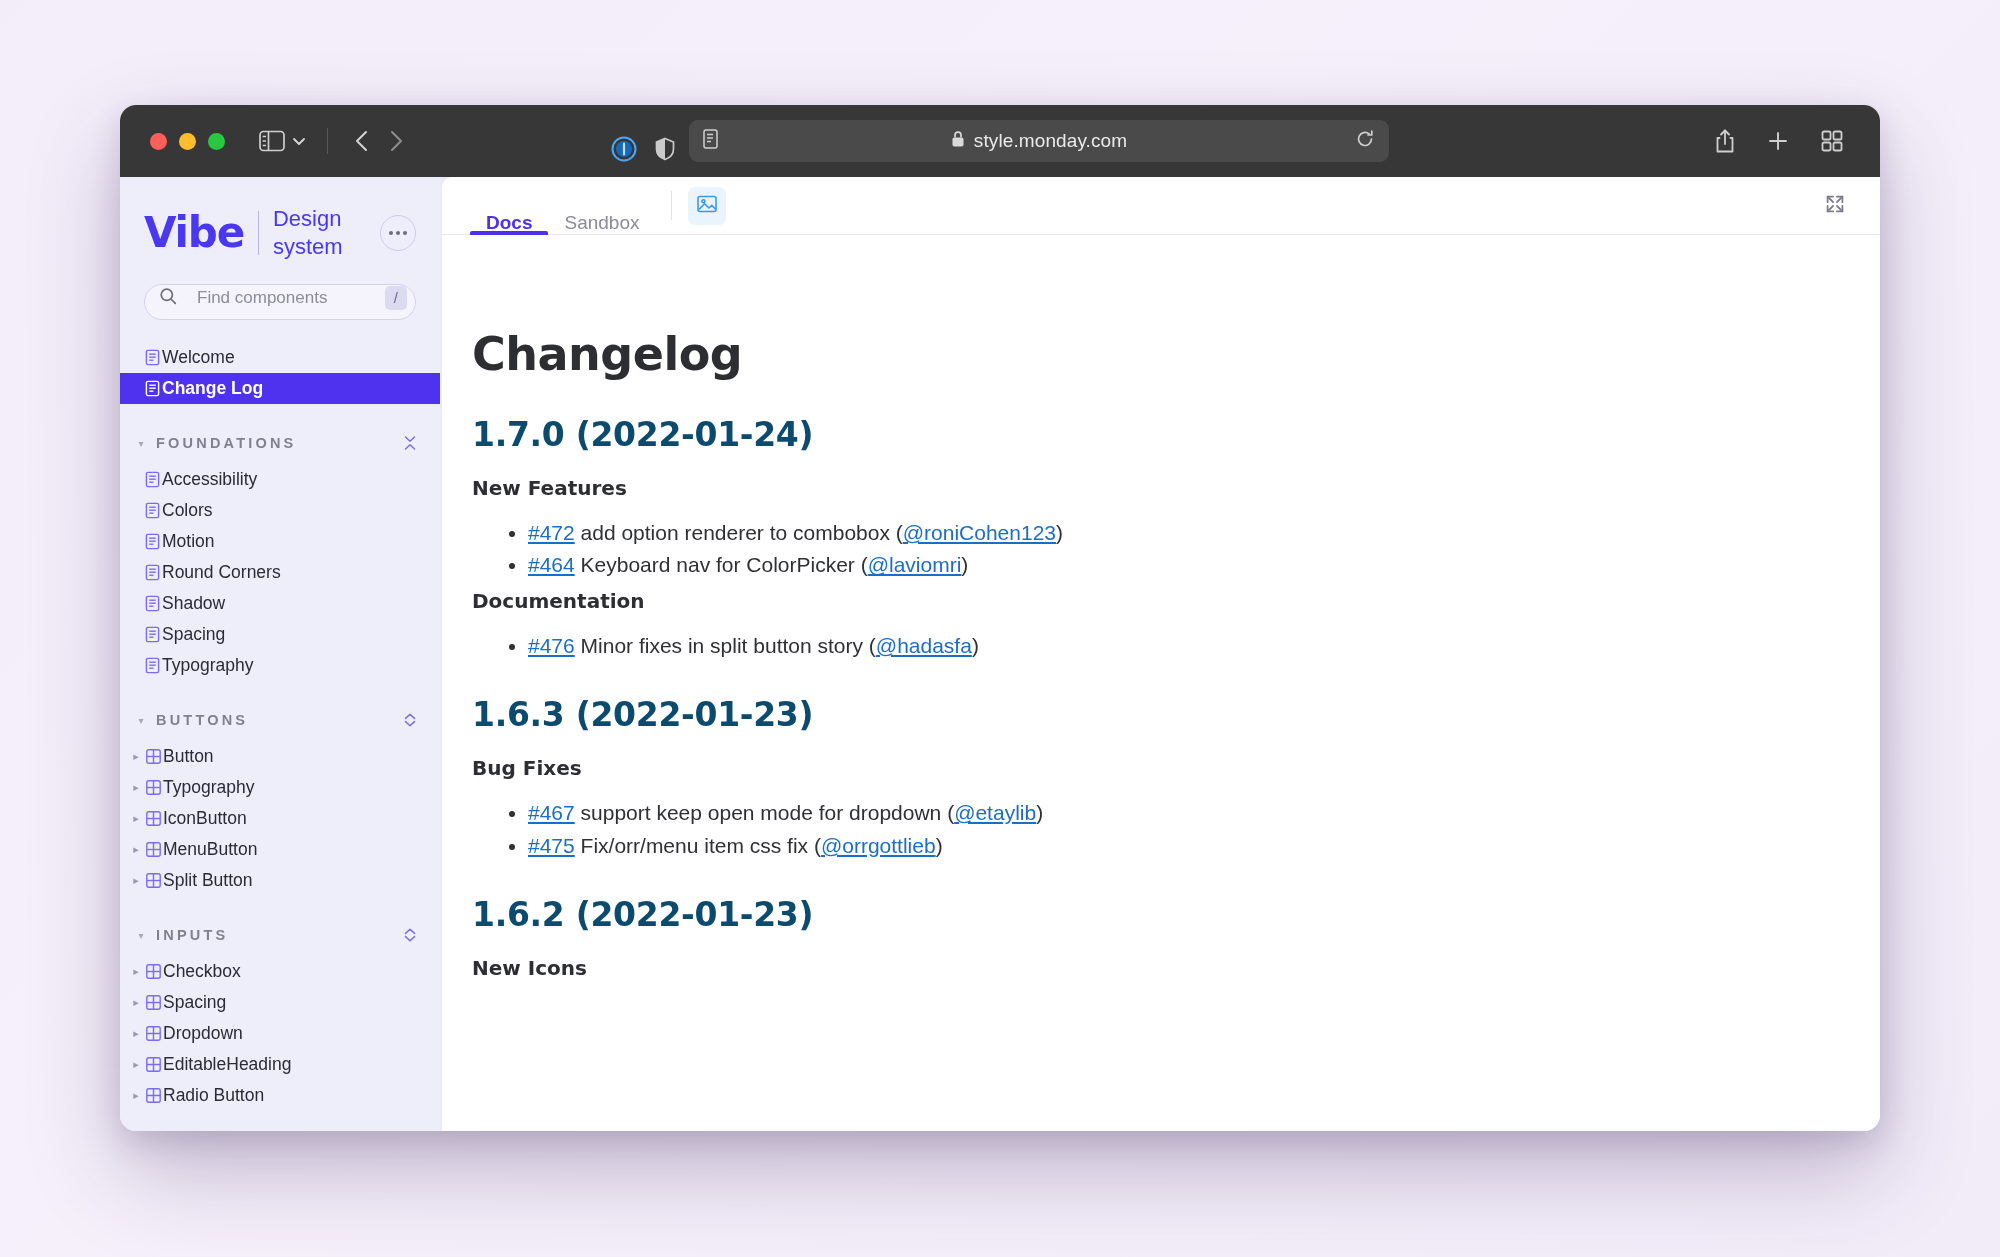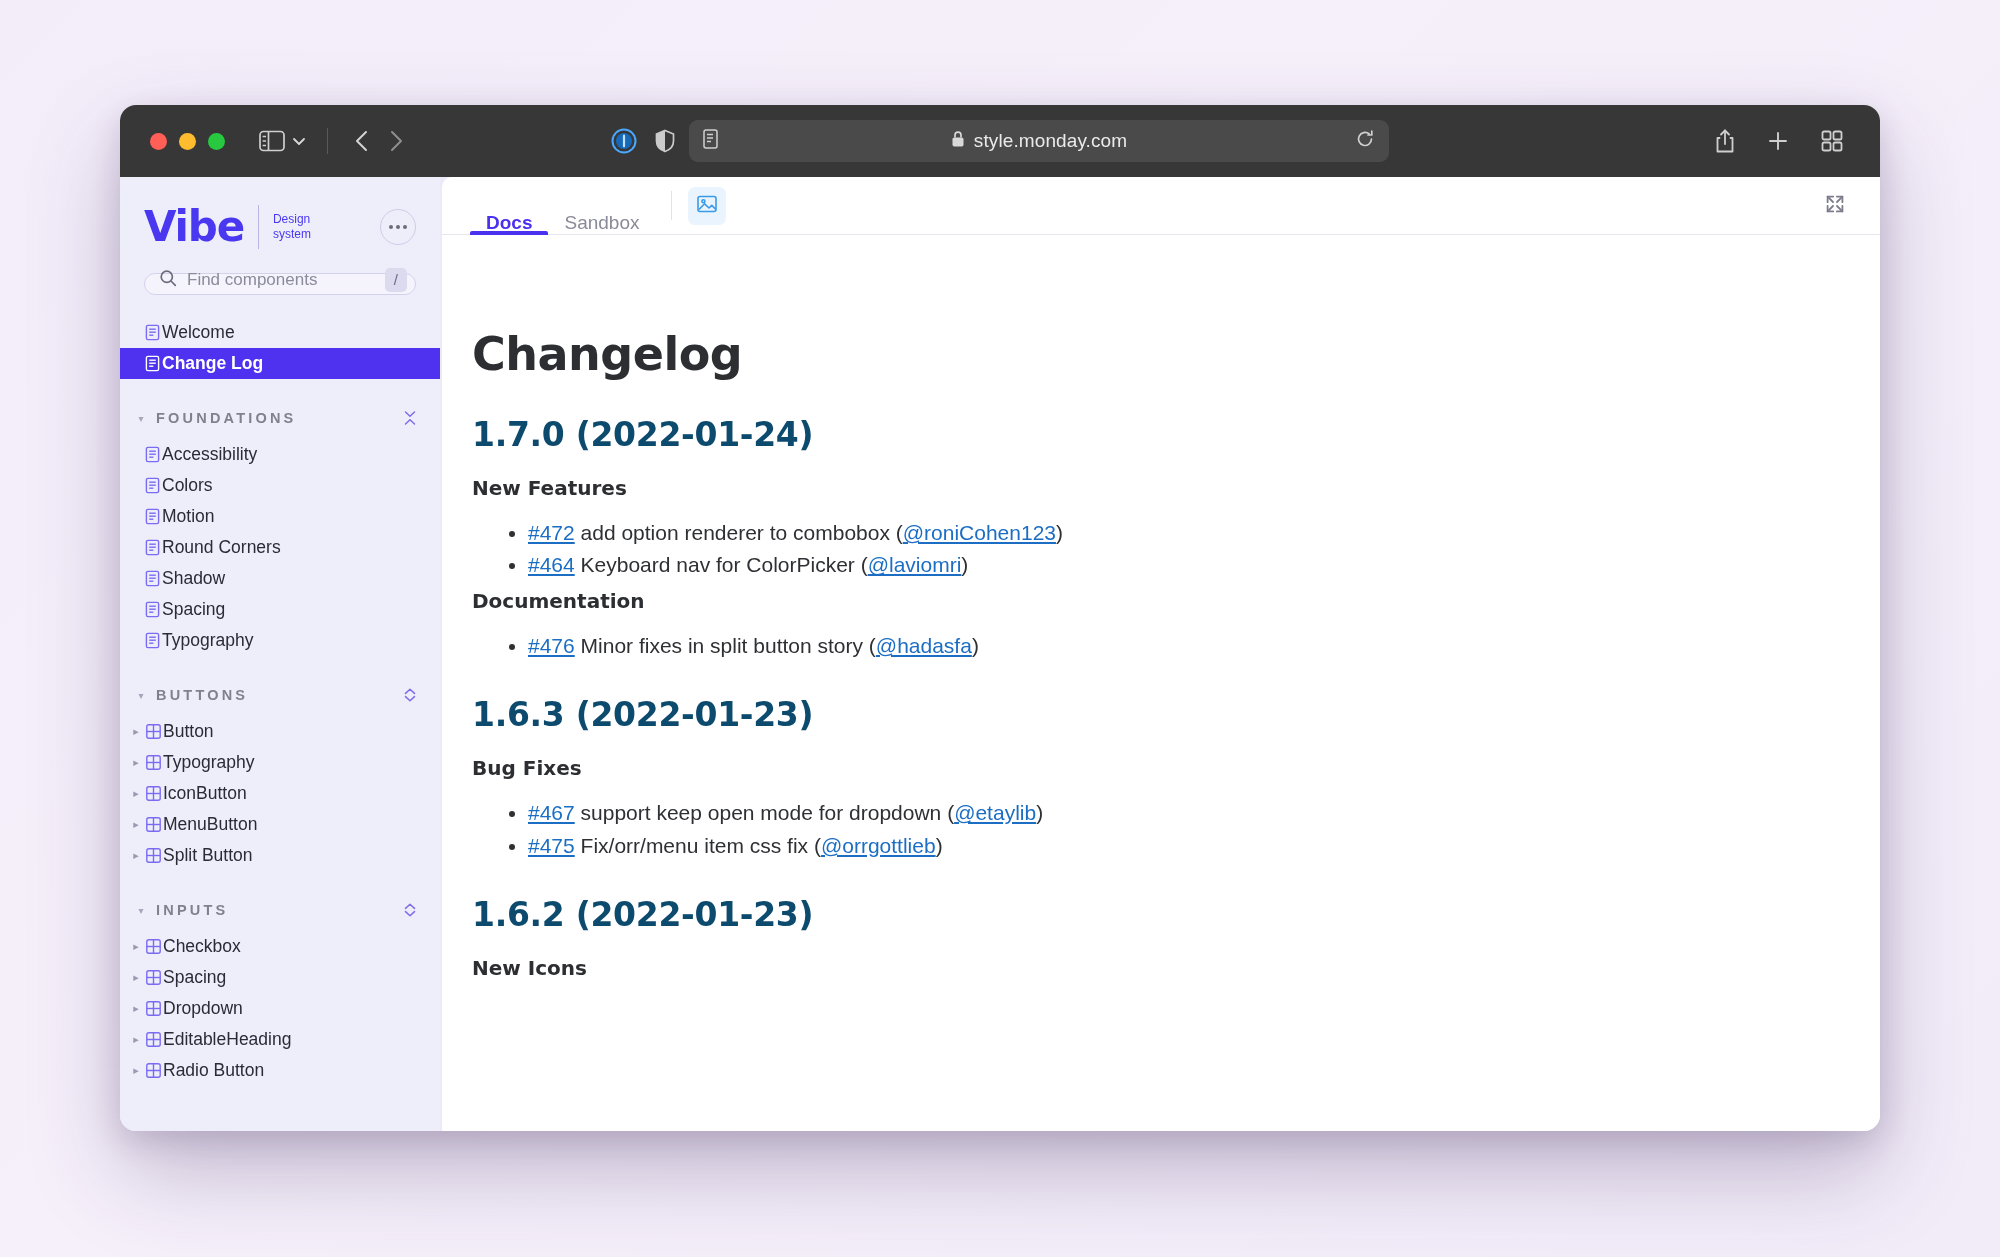--- a/index.html
+++ b/index.html
@@ -67,21 +67,21 @@
   .tb-sep {
     width: 1px; height: 26px; background: #5a5a5a; margin: 0 12px;
   }
   .nav-btns { display: flex; align-items: center; gap: 18px; margin-left: 14px; }
 
   .url-wrap {
     position: absolute;
     left: 50%;
     transform: translateX(-50%);
     display: flex;
-    align-items: center;
+    align-items: flex-end;
     gap: 14px;
   }
   .shield-icons { display: flex; align-items: center; gap: 18px; }
 
   .url-bar {
     width: 700px;
     height: 42px;
     background: #4a4a4a;
     border-radius: 9px;
     display: flex;
@@ -145,48 +145,48 @@
     line-height: 1;
   }
   .brand-divider {
     width: 1px;
     height: 44px;
     background: #b9b5e2;
     margin: 0 14px;
   }
   .brand-sub {
     color: #4a38f0;
-    font-size: 12px;
+    font-size: 22px;
     line-height: 1.25;
     font-weight: 400;
   }
   .more-btn {
     margin-left: auto;
     width: 36px; height: 36px;
     border-radius: 50%;
     border: 1px solid #cfcbe8;
     background: transparent;
     display: flex; align-items: center; justify-content: center;
     gap: 3px;
     cursor: pointer;
   }
   .more-btn i {
     width: 4px; height: 4px; border-radius: 50%; background: #6b6b7b; display: block;
   }
 
   .search-wrap { padding: 6px 24px 0 24px; }
   .search-box {
-    height: 22px;
+    height: 36px;
     border: 1px solid #d4d1ec;
     border-radius: 22px;
     background: #f5f4fd;
     display: flex;
     align-items: center;
     padding: 0 8px 8px 14px;
-    gap: 10px;
+    gap: 20px;
   }
   .search-input {
     border: none;
     outline: none;
     background: transparent;
     font-family: "Liberation Sans", sans-serif;
     font-size: 17px;
     color: #3a3a46;
     flex: 1 1 auto;
     min-width: 0;

